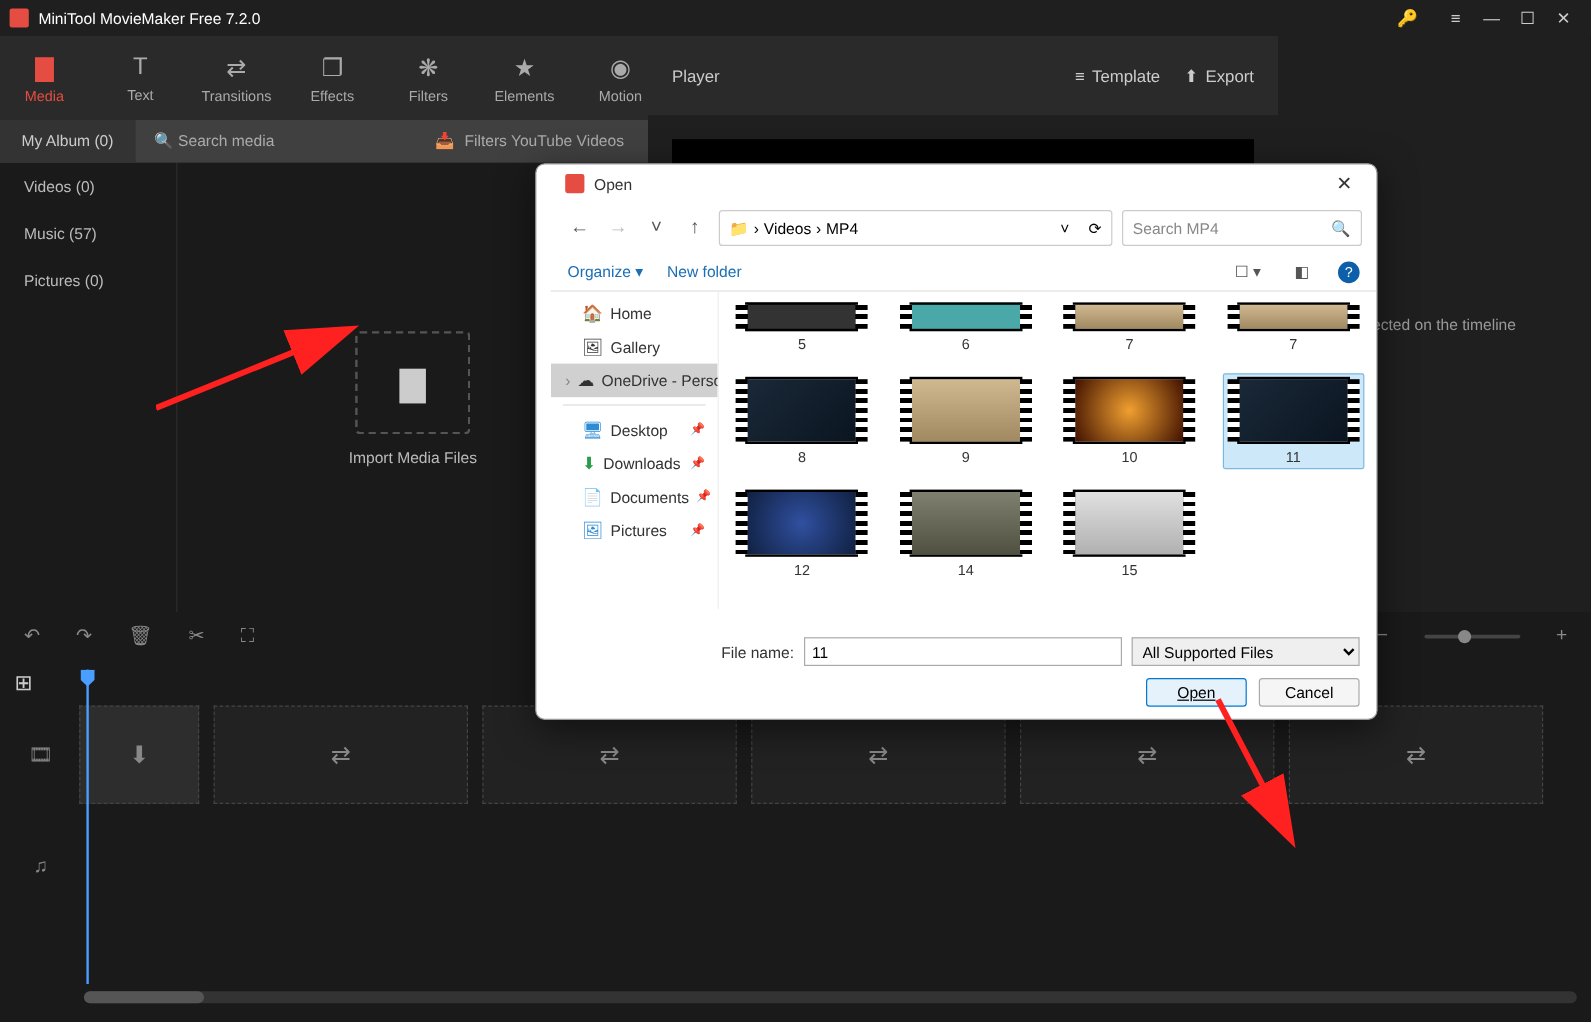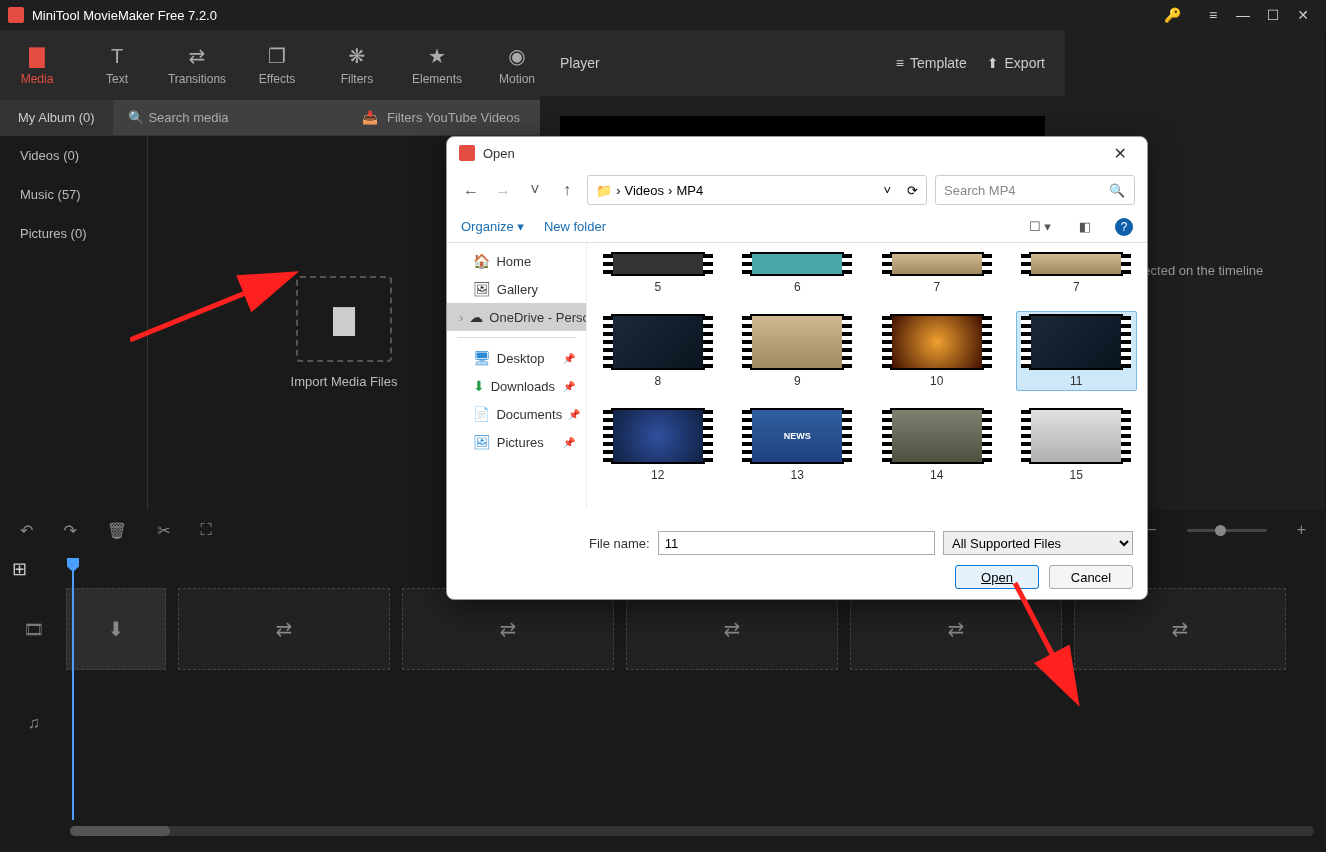--- a/index.html
+++ b/index.html
@@ -55,21 +55,21 @@
 .track-icon { width: 44px; text-align: center; color: #888; font-size: 16px; }
 .track-slots { flex: 1; display: flex; gap: 12px; }
 .slot { flex: 0 0 212px; height: 82px; border: 1px dashed #444; display: flex; align-items: center; justify-content: center; background: #222; }
 .slot.first { flex: 0 0 100px; background: #2d2d2d; }
 .slot .sicon { color: #888; font-size: 20px; }
 .audio-track { height: 82px; }
 .hscroll { position:absolute; bottom:4px; left:70px; right:12px; height:10px; background:#333; border-radius:5px; }
 .hscroll::before { content:''; position:absolute; left:0; width:100px; height:100%; background:#555; border-radius:5px; }
 
 
-.open-dialog { position: absolute; left: 446px; top: 136px; width: 702px; height: 464px; background: #fff; border: 1px solid #999; border-radius: 8px; box-shadow: 0 8px 30px rgba(0,0,0,0.5); display: flex; flex-direction: column; overflow: hidden; z-index: 100; }
+.open-dialog { position: absolute; left: 446px; top: 136px; width: 702px; height: 464px; background: #fff; border: 1px solid #999; border-radius: 8px; box-shadow: 0 8px 30px rgba(0,0,0,0.5); display: flex; flex-direction: column; overflow: hidden; z-index: 100; padding-left: 12px; }
 .dlg-title { height: 32px; display: flex; align-items: center; padding: 0 12px; font-size: 13px; color: #333; }
 .dlg-title .dlg-ico { width: 16px; height: 16px; background: #e54d42; border-radius: 2px; margin-right: 8px; }
 .dlg-title .sp { flex: 1; }
 .dlg-title .x { font-size: 16px; cursor: pointer; color: #333; padding: 4px 8px; }
 
 .dlg-nav { height: 42px; display: flex; align-items: center; padding: 0 12px; gap: 8px; }
 .nav-btn { width: 24px; height: 24px; display: flex; align-items: center; justify-content: center; color: #555; cursor: pointer; }
 .crumb-box { flex: 1; height: 30px; border: 1px solid #ccc; border-radius: 3px; display: flex; align-items: center; padding: 0 8px; font-size: 13px; gap: 4px; }
 .crumb-box .fold { color: #d9a23b; }
 .search-box { width: 200px; height: 30px; border: 1px solid #ccc; border-radius: 3px; display: flex; align-items: center; padding: 0 8px; font-size: 13px; color: #888; }
@@ -356,24 +356,20 @@
           </div>
         <div class="file-item sel">
             <div class="thumb dark"></div>
             <span>11</span>
           </div>
         <div class="file-item">
             <div class="thumb earth"></div>
             <span>12</span>
           </div>
         <div class="file-item">
-            <div class="thumb news">NEWS</div>
-            <span>13</span>
-          </div>
-        <div class="file-item">
             <div class="thumb city"></div>
             <span>14</span>
           </div>
         <div class="file-item">
             <div class="thumb snow"></div>
             <span>15</span>
           </div>
       </div>
     </div>
   </div>

